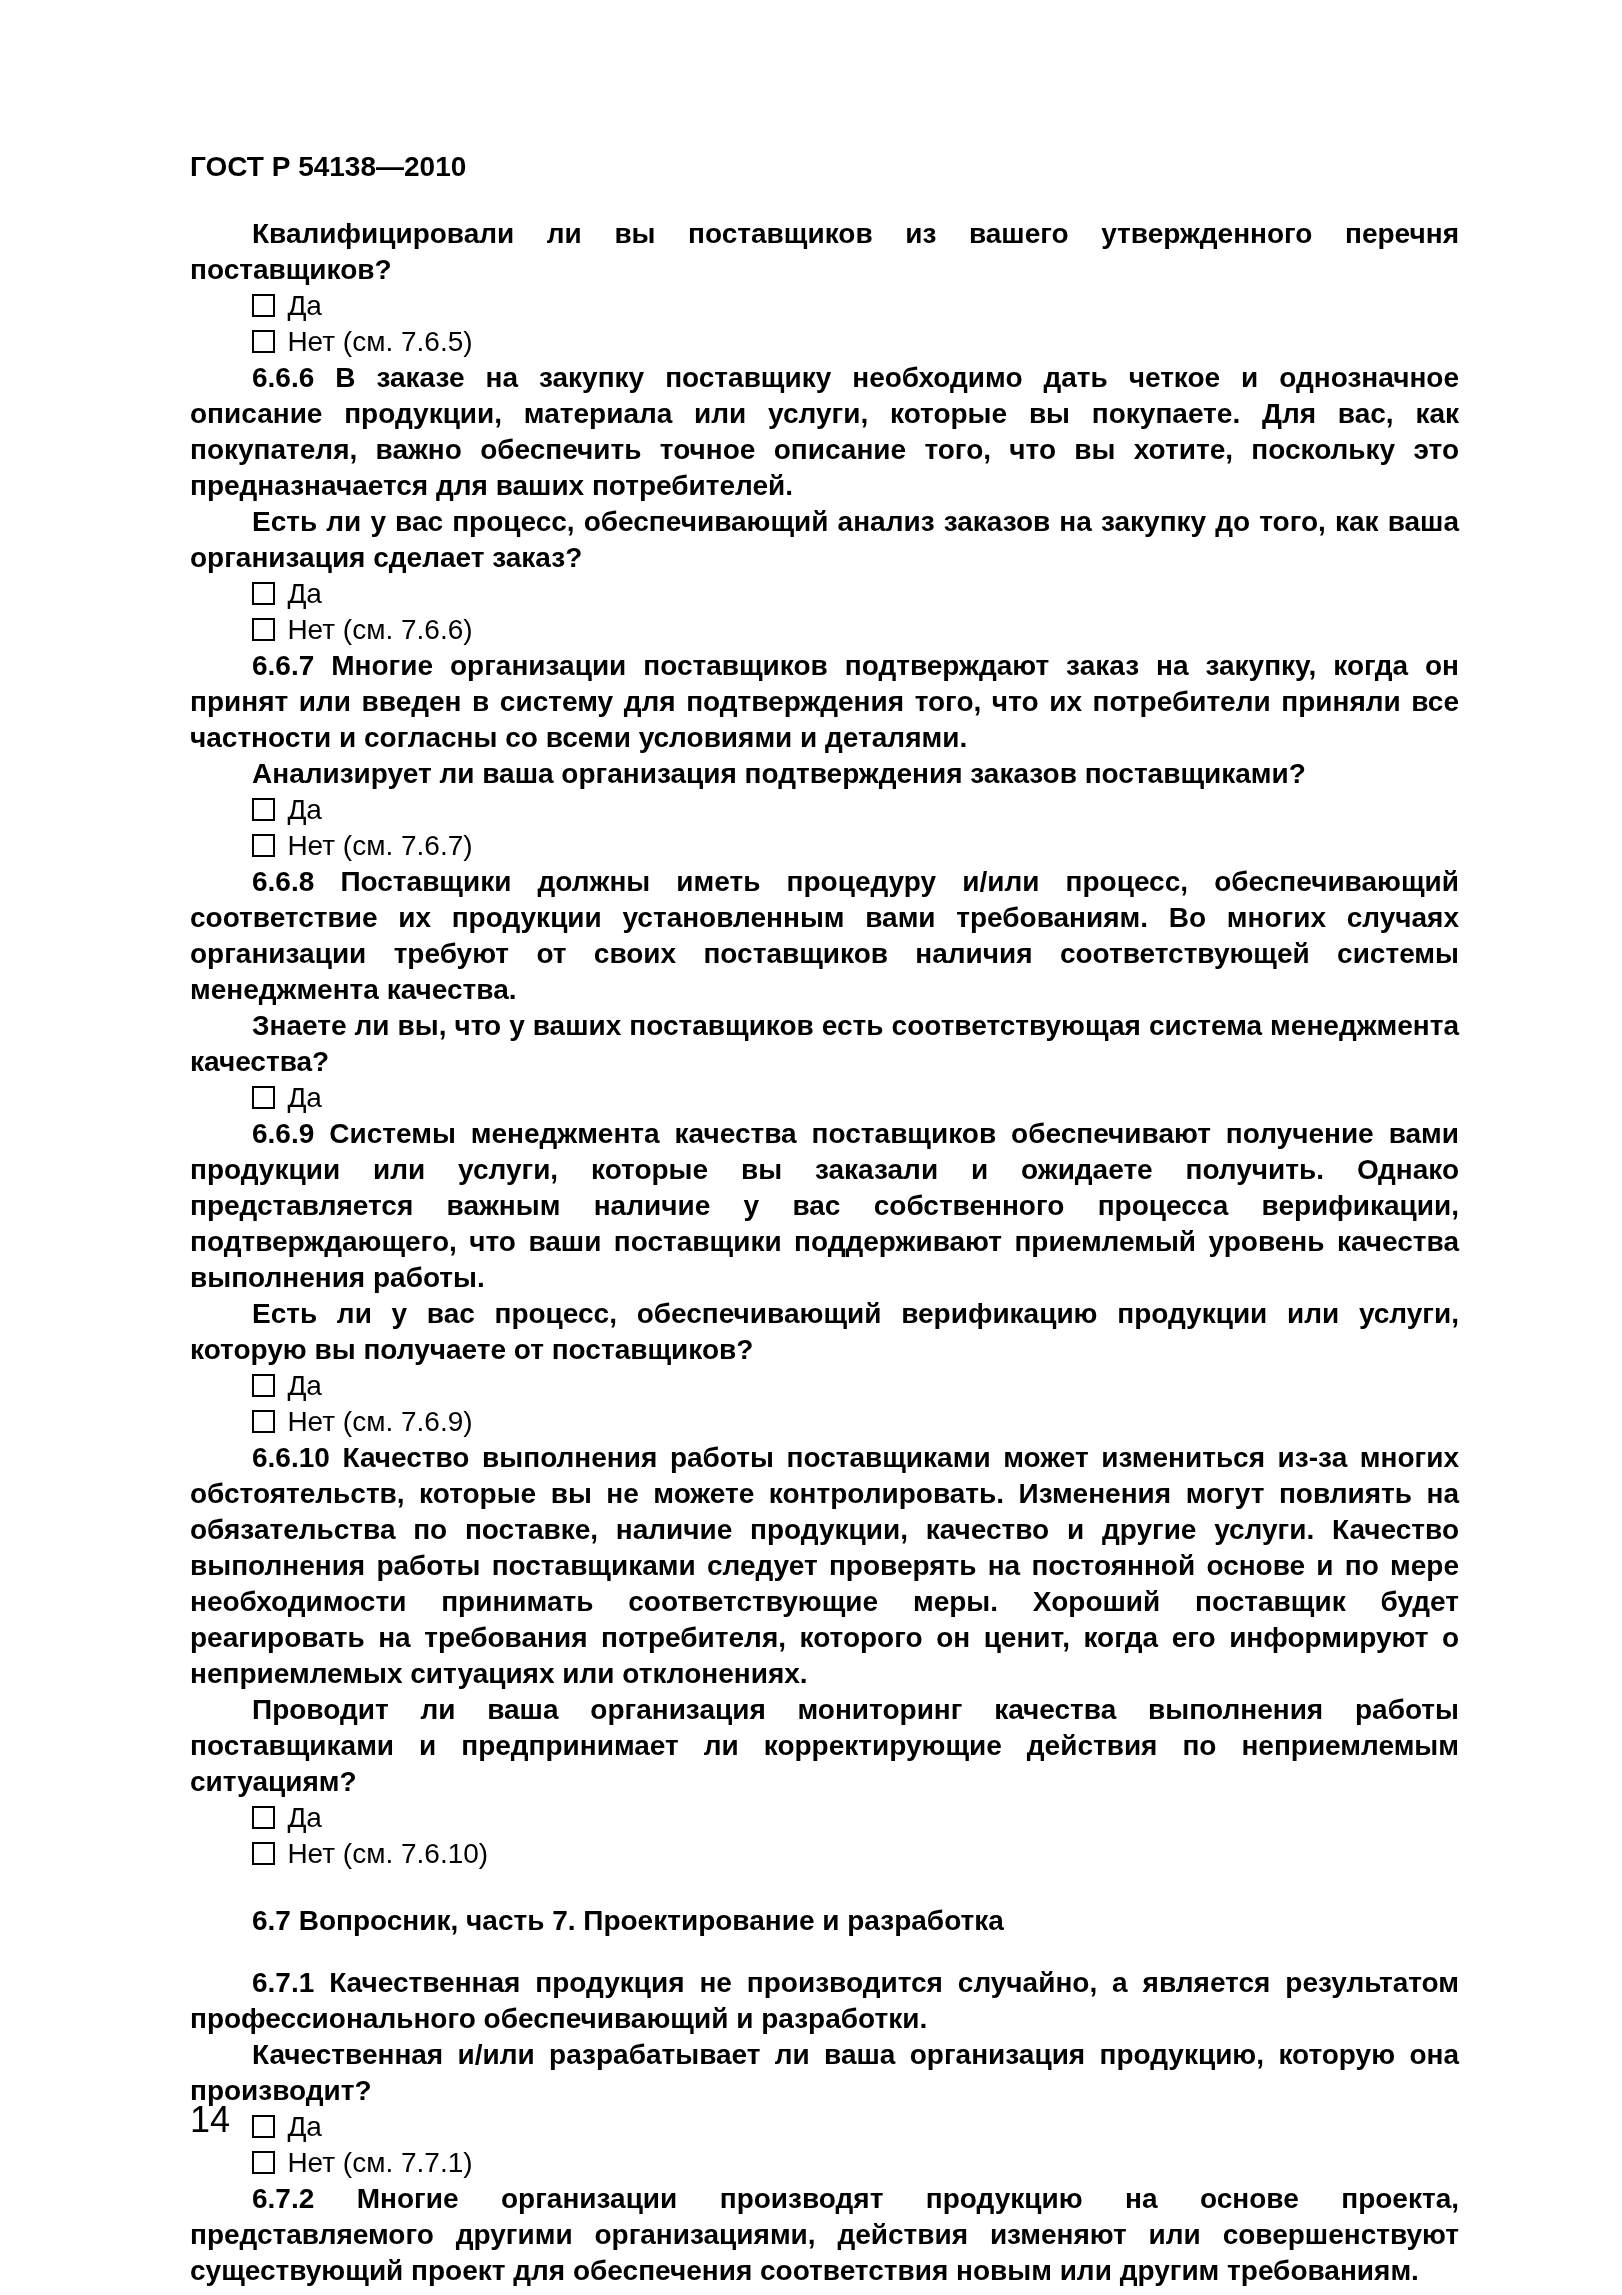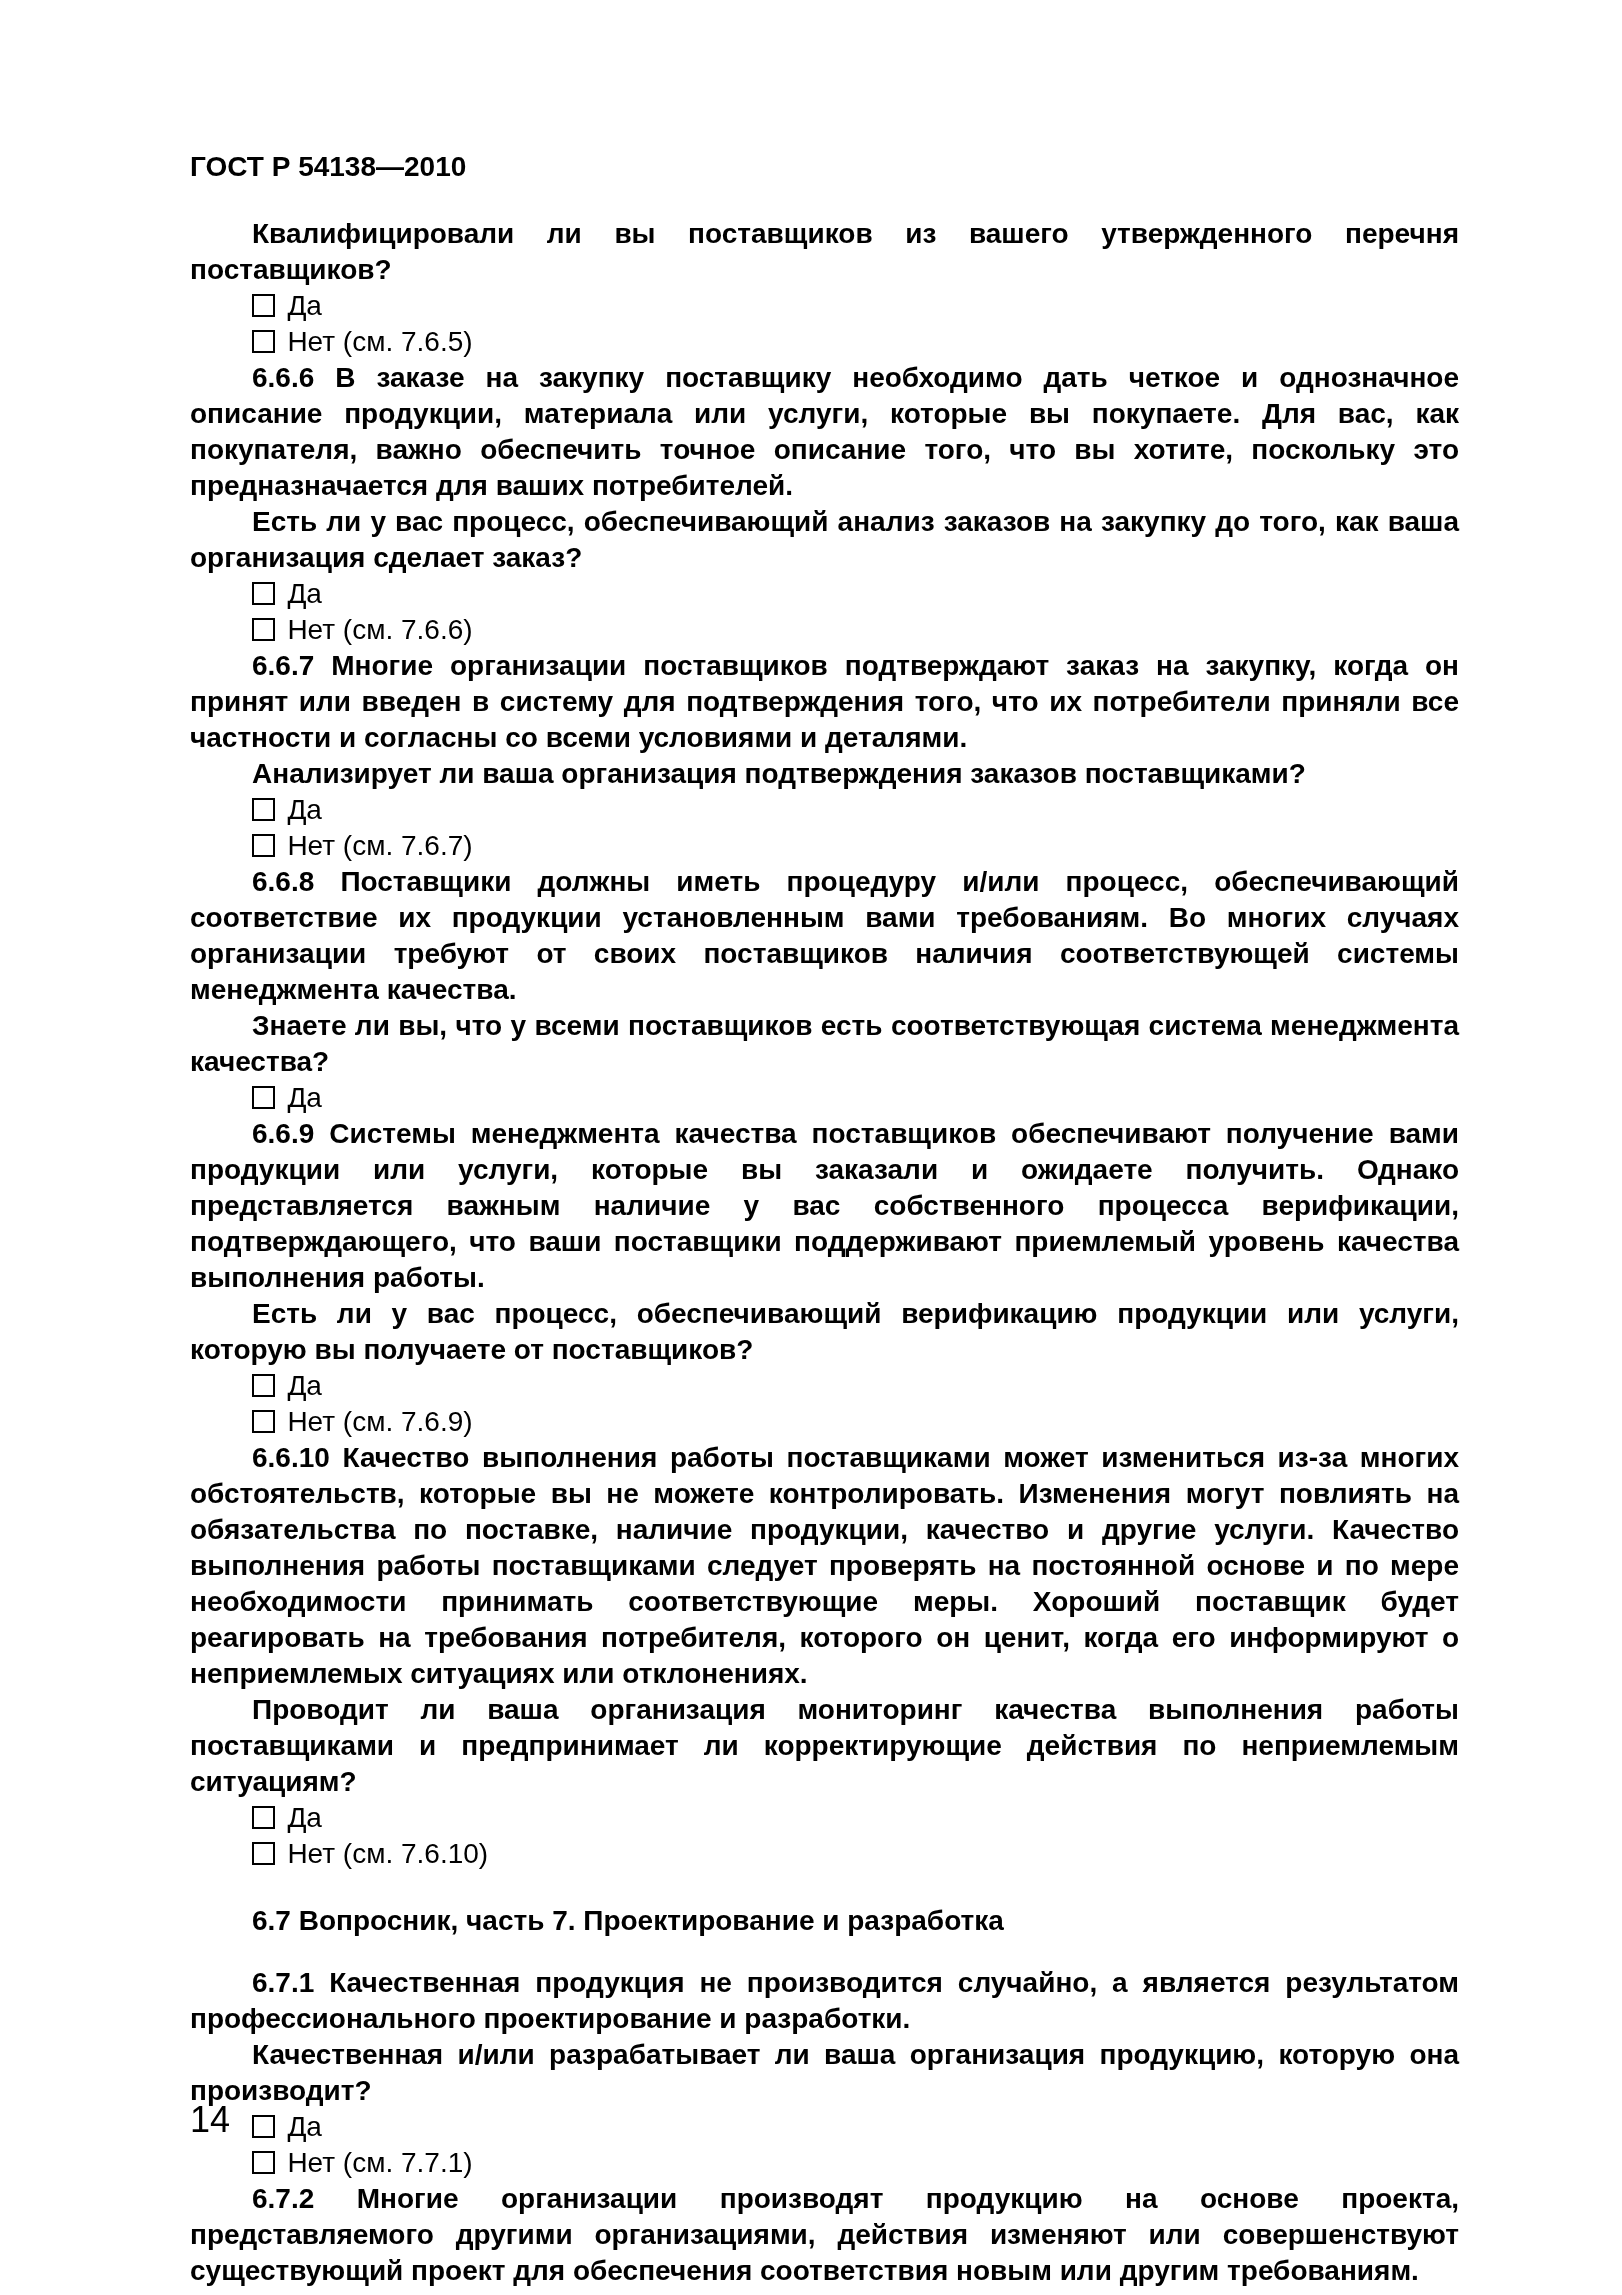--- a/index.html
+++ b/index.html
@@ -82,32 +82,32 @@
         <p class="checkbox-line"><span class="checkbox-box"></span><span class="checkbox-label">Нет (см. 7.6.5)</span></p>
         <p class="paragraph">6.6.6 В заказе на закупку поставщику необходимо дать четкое и однозначное описание продукции, материала или услуги, которые вы покупаете. Для вас, как покупателя, важно обеспечить точное описание того, что вы хотите, поскольку это предназначается для ваших потребителей.</p>
         <p class="question">Есть ли у вас процесс, обеспечивающий анализ заказов на закупку до того, как ваша организация сделает заказ?</p>
         <p class="checkbox-line"><span class="checkbox-box"></span><span class="checkbox-label">Да</span></p>
         <p class="checkbox-line"><span class="checkbox-box"></span><span class="checkbox-label">Нет (см. 7.6.6)</span></p>
         <p class="paragraph">6.6.7 Многие организации поставщиков подтверждают заказ на закупку, когда он принят или введен в систему для подтверждения того, что их потребители приняли все частности и согласны со всеми условиями и деталями.</p>
         <p class="question">Анализирует ли ваша организация подтверждения заказов поставщиками?</p>
         <p class="checkbox-line"><span class="checkbox-box"></span><span class="checkbox-label">Да</span></p>
         <p class="checkbox-line"><span class="checkbox-box"></span><span class="checkbox-label">Нет (см. 7.6.7)</span></p>
         <p class="paragraph">6.6.8 Поставщики должны иметь процедуру и/или процесс, обеспечивающий соответствие их продукции установленным вами требованиям. Во многих случаях организации требуют от своих поставщиков наличия соответствующей системы менеджмента качества.</p>
-        <p class="question">Знаете ли вы, что у всеми поставщиков есть соответствующая система менеджмента качества?</p>
+        <p class="question">Знаете ли вы, что у ваших поставщиков есть соответствующая система менеджмента качества?</p>
         <p class="checkbox-line"><span class="checkbox-box"></span><span class="checkbox-label">Да</span></p>
         <p class="paragraph">6.6.9 Системы менеджмента качества поставщиков обеспечивают получение вами продукции или услуги, которые вы заказали и ожидаете получить. Однако представляется важным наличие у вас собственного процесса верификации, подтверждающего, что ваши поставщики поддерживают приемлемый уровень качества выполнения работы.</p>
         <p class="question">Есть ли у вас процесс, обеспечивающий верификацию продукции или услуги, которую вы получаете от поставщиков?</p>
         <p class="checkbox-line"><span class="checkbox-box"></span><span class="checkbox-label">Да</span></p>
         <p class="checkbox-line"><span class="checkbox-box"></span><span class="checkbox-label">Нет (см. 7.6.9)</span></p>
         <p class="paragraph">6.6.10 Качество выполнения работы поставщиками может измениться из-за многих обстоятельств, которые вы не можете контролировать. Изменения могут повлиять на обязательства по поставке, наличие продукции, качество и другие услуги. Качество выполнения работы поставщиками следует проверять на постоянной основе и по мере необходимости принимать соответствующие меры. Хороший поставщик будет реагировать на требования потребителя, которого он ценит, когда его информируют о неприемлемых ситуациях или отклонениях.</p>
         <p class="question">Проводит ли ваша организация мониторинг качества выполнения работы поставщиками и предпринимает ли корректирующие действия по неприемлемым ситуациям?</p>
         <p class="checkbox-line"><span class="checkbox-box"></span><span class="checkbox-label">Да</span></p>
         <p class="checkbox-line"><span class="checkbox-box"></span><span class="checkbox-label">Нет (см. 7.6.10)</span></p>
         <p class="heading">6.7 Вопросник, часть 7. Проектирование и разработка</p>
-        <p class="paragraph">6.7.1 Качественная продукция не производится случайно, а является результатом профессионального проектирование и разработки.</p>
+        <p class="paragraph">6.7.1 Качественная продукция не производится случайно, а является результатом профессионального обеспечивающий и разработки.</p>
         <p class="question">Качественная и/или разрабатывает ли ваша организация продукцию, которую она производит?</p>
         <p class="checkbox-line"><span class="checkbox-box"></span><span class="checkbox-label">Да</span></p>
         <p class="checkbox-line"><span class="checkbox-box"></span><span class="checkbox-label">Нет (см. 7.7.1)</span></p>
         <p class="paragraph">6.7.2 Многие организации производят продукцию на основе проекта, представляемого другими организациями, действия изменяют или совершенствуют существующий проект для обеспечения соответствия новым или другим требованиям.</p>
         <p class="checkbox-line"><span class="checkbox-label">Да</span></p>
       </div>
   </div>
   <div class="page-footer">14</div>
 </div>
 

